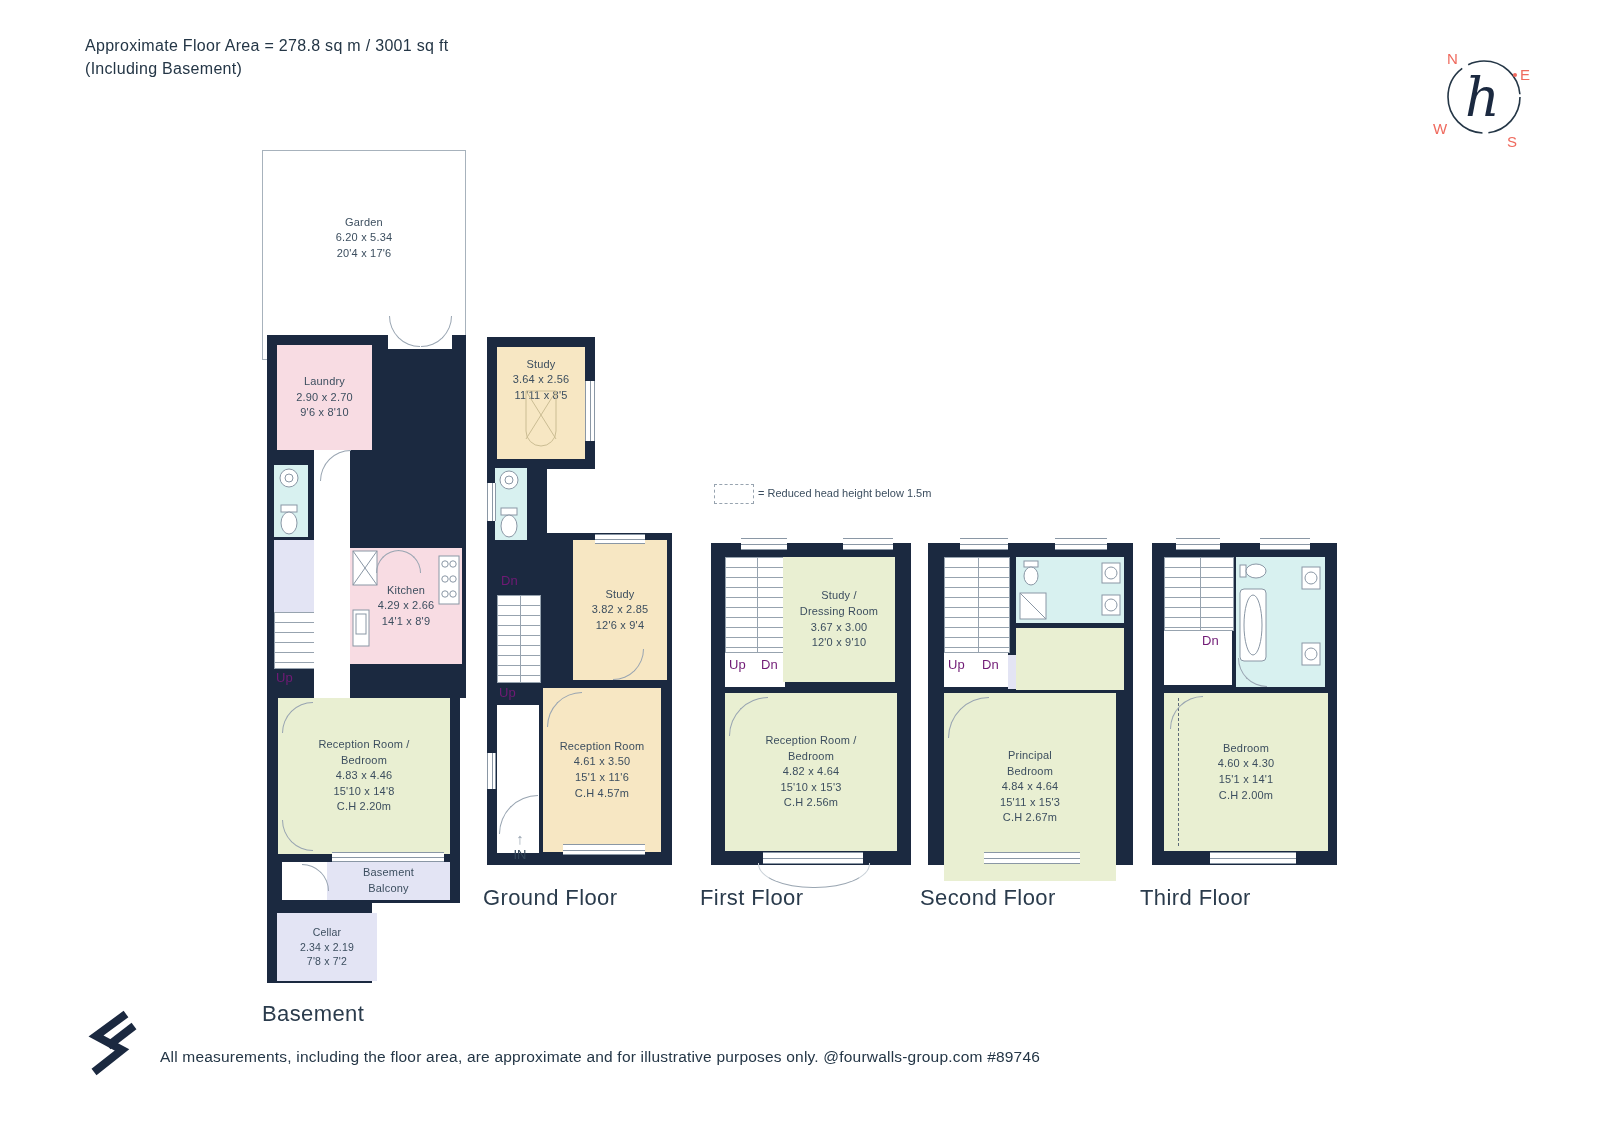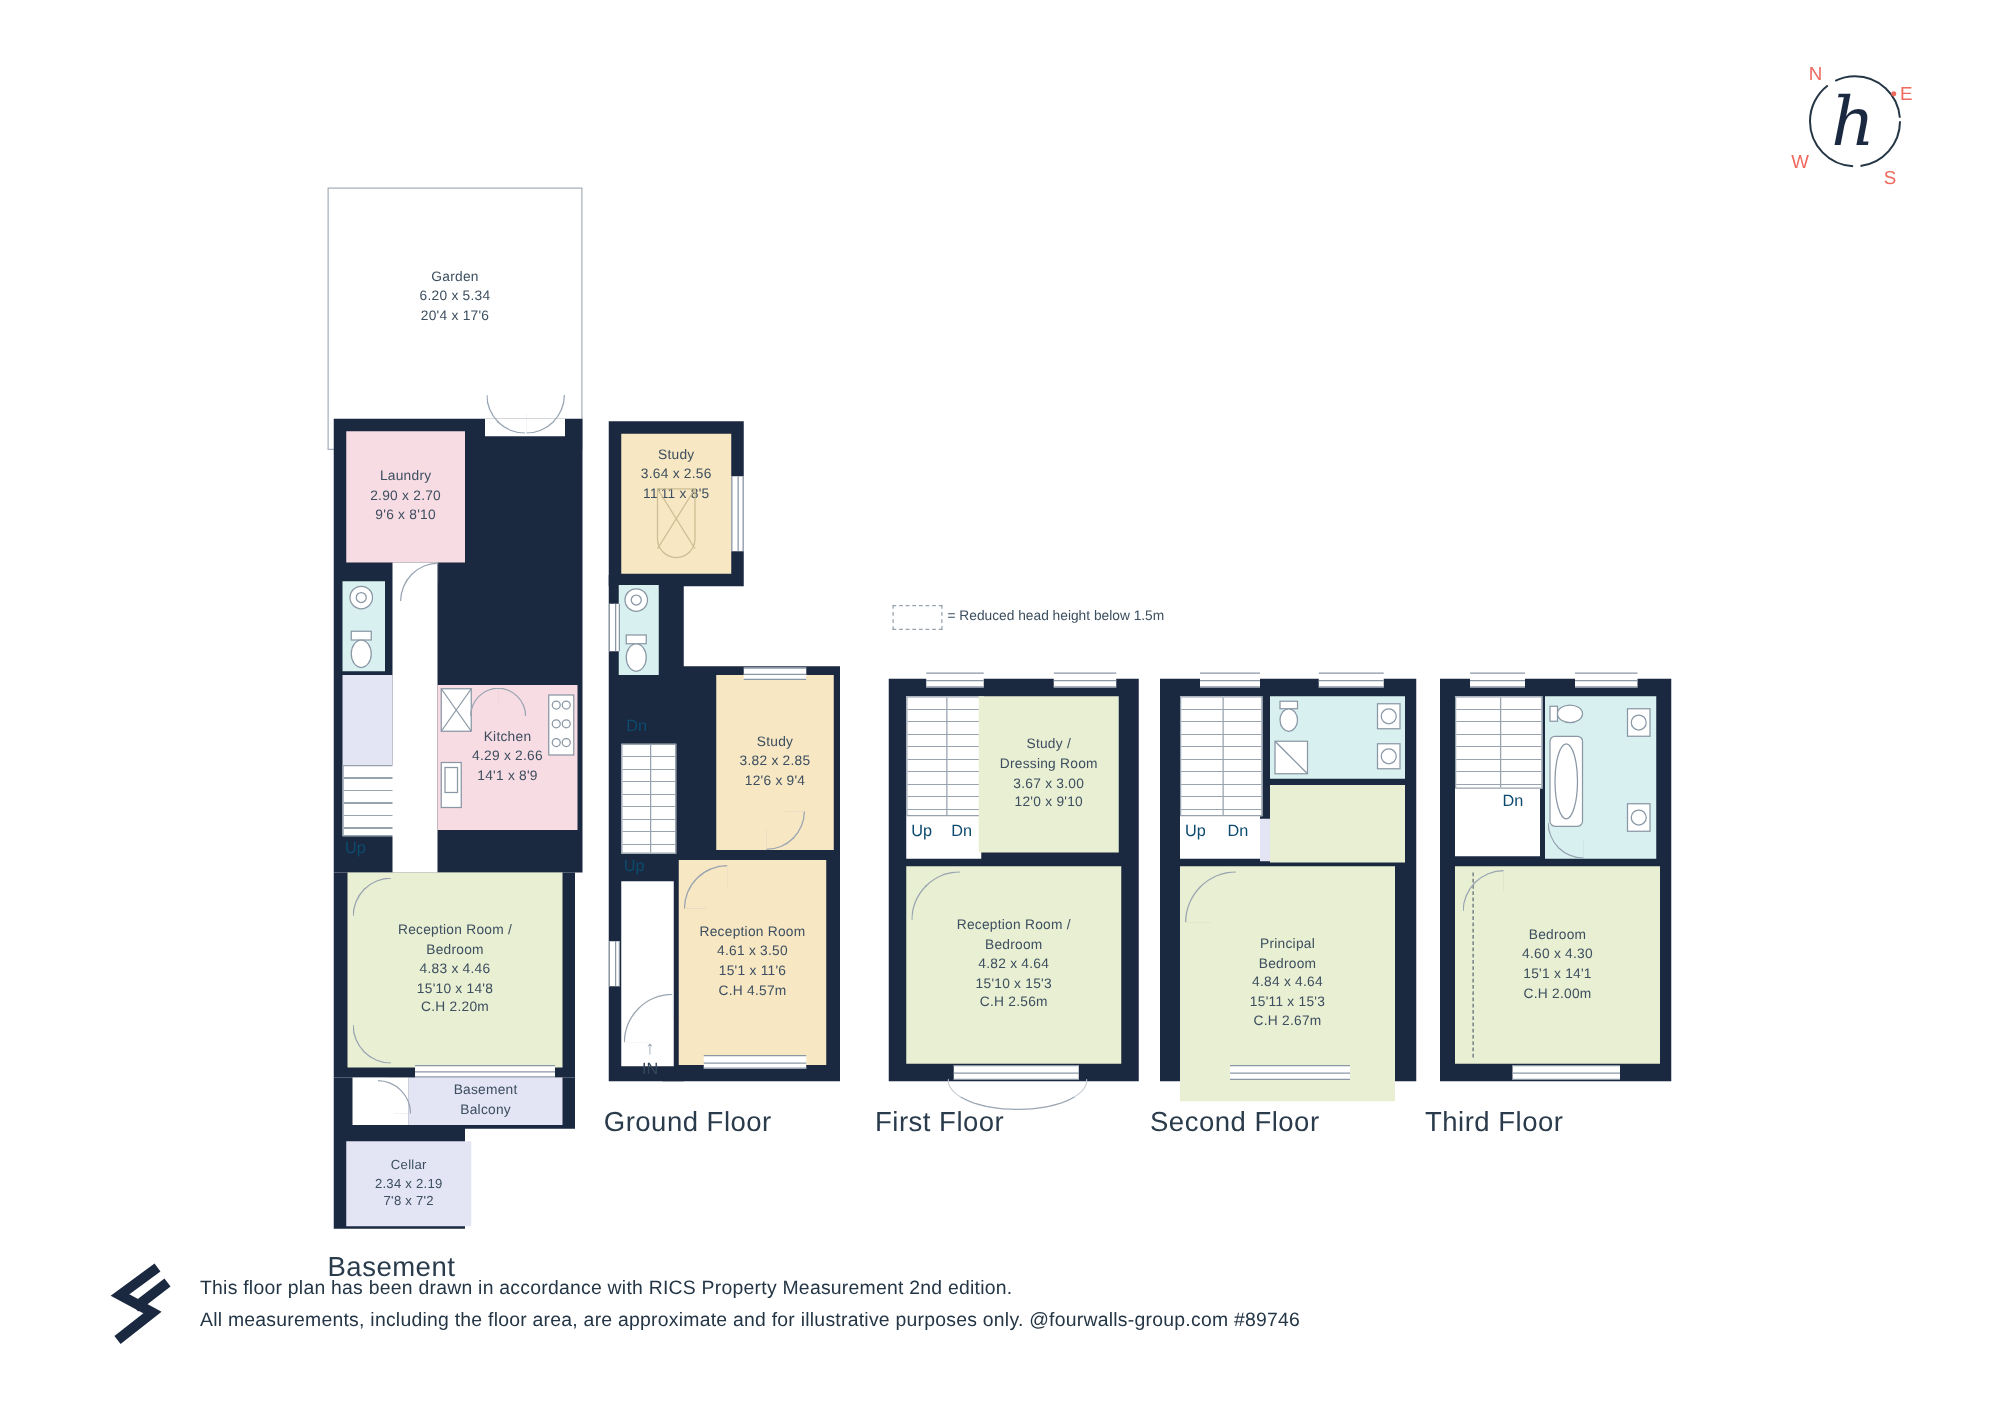--- a/index.html
+++ b/index.html
@@ -18,37 +18,41 @@
   .stairlines.dual::after{content:"";position:absolute;top:0;bottom:0;left:52%;width:1px;background:#97a3af}
   .win-h{position:absolute;background:#fff;border-top:1px solid #8a97a5;border-bottom:1px solid #8a97a5}
   .win-h::after{content:"";position:absolute;left:0;right:0;top:50%;height:1px;background:#8a97a5}
   .win-v{position:absolute;background:#fff;border-left:1px solid #8a97a5;border-right:1px solid #8a97a5}
   .win-v::after{content:"";position:absolute;top:0;bottom:0;left:50%;width:1px;background:#8a97a5}
   .door{position:absolute;border-color:#98a4b1;border-style:solid;background:transparent}
   .arc-tl{border-width:1px 0 0 1px;border-top-left-radius:100%}
   .arc-tr{border-width:1px 1px 0 0;border-top-right-radius:100%}
   .arc-bl{border-width:0 0 1px 1px;border-bottom-left-radius:100%}
   .arc-br{border-width:0 1px 1px 0;border-bottom-right-radius:100%}
-  .stair-label{position:absolute;font-size:13px;color:#0c4a6e}
+  .stair-label{position:absolute;font-size:13px;color:#701a75}
   .floor-label{position:absolute;font-size:22px;color:#2a3b4c;letter-spacing:.4px}
   .hdr{position:absolute;left:85px;top:34px;font-size:16px;line-height:1.45;color:#243646;letter-spacing:.3px}
   .legend-box{position:absolute;border:1.5px dashed #97a3af;background:#fff}
   .legend-text{position:absolute;font-size:11px;color:#3c4e5f}
   .footer-line{position:absolute;font-size:15.5px;color:#243646;letter-spacing:.2px}
   .dashline{position:absolute;border-left:1px dashed #5e6b78}
   .entry{position:absolute;display:flex;flex-direction:column;align-items:center;line-height:1.1}
   .entry .arrow{font-size:15px;color:#98a4b1}
   .entry .in{font-size:13px;color:#33465a}
   svg{display:block}
 </style>
 </head>
 <body>
 
 <div class="page">
 
+  <div class="hdr">
+    <div>Approximate Floor Area = 278.8 sq m / 3001 sq ft</div>
+    <div>(Including Basement)</div>
+  </div>
 
   <svg style="position:absolute;left:1405px;top:42px" width="135" height="115" viewBox="0 0 135 115">
     <circle cx="79" cy="55" r="36" fill="none" stroke="#243646" stroke-width="1.6" stroke-dasharray="52 6 88 7 70"></circle>
     <text x="42" y="22" font-size="15" fill="#ef6a5e" font-family="Liberation Sans, sans-serif">N</text>
     <text x="115" y="38" font-size="15" fill="#ef6a5e" font-family="Liberation Sans, sans-serif">E</text>
     <circle cx="110" cy="33" r="2" fill="#ef6a5e"></circle>
     <text x="28" y="92" font-size="15" fill="#ef6a5e" font-family="Liberation Sans, sans-serif">W</text>
     <text x="102" y="105" font-size="15" fill="#ef6a5e" font-family="Liberation Sans, sans-serif">S</text>
     <text x="60" y="74" font-size="54" font-style="italic" fill="#1b2940" font-family="DejaVu Serif, serif">h</text>
   </svg>
@@ -298,16 +302,15 @@
     <div class="dashline" style="left:38px;top:165px;height:148px"></div>
     <div class="door arc-tl" style="left:30px;top:163px;width:32px;height:32px"></div>
     <div class="win-h" style="left:70px;top:319px;width:86px;height:10px"></div>
   </div>
   <div class="floor-label" style="left:1140px;top:885px">Third Floor</div>
 
   <svg style="position:absolute;left:82px;top:1008px" width="60" height="72" viewBox="0 0 60 72">
     <path d="M44 6 L14 28 L40 42 L12 64" fill="none" stroke="#1b2940" stroke-width="8"></path>
     <path d="M52 18 L26 38" fill="none" stroke="#1b2940" stroke-width="8"></path>
   </svg>
-  <div class="footer-line" style="left:160px;top:1022px">This floor plan has been drawn in accordance with RICS Property Measurement 2nd edition.</div>
   <div class="footer-line" style="left:160px;top:1048px">All measurements, including the floor area, are approximate and for illustrative purposes only. @fourwalls-group.com #89746</div>
 
 </div>
 
 </body></html>

